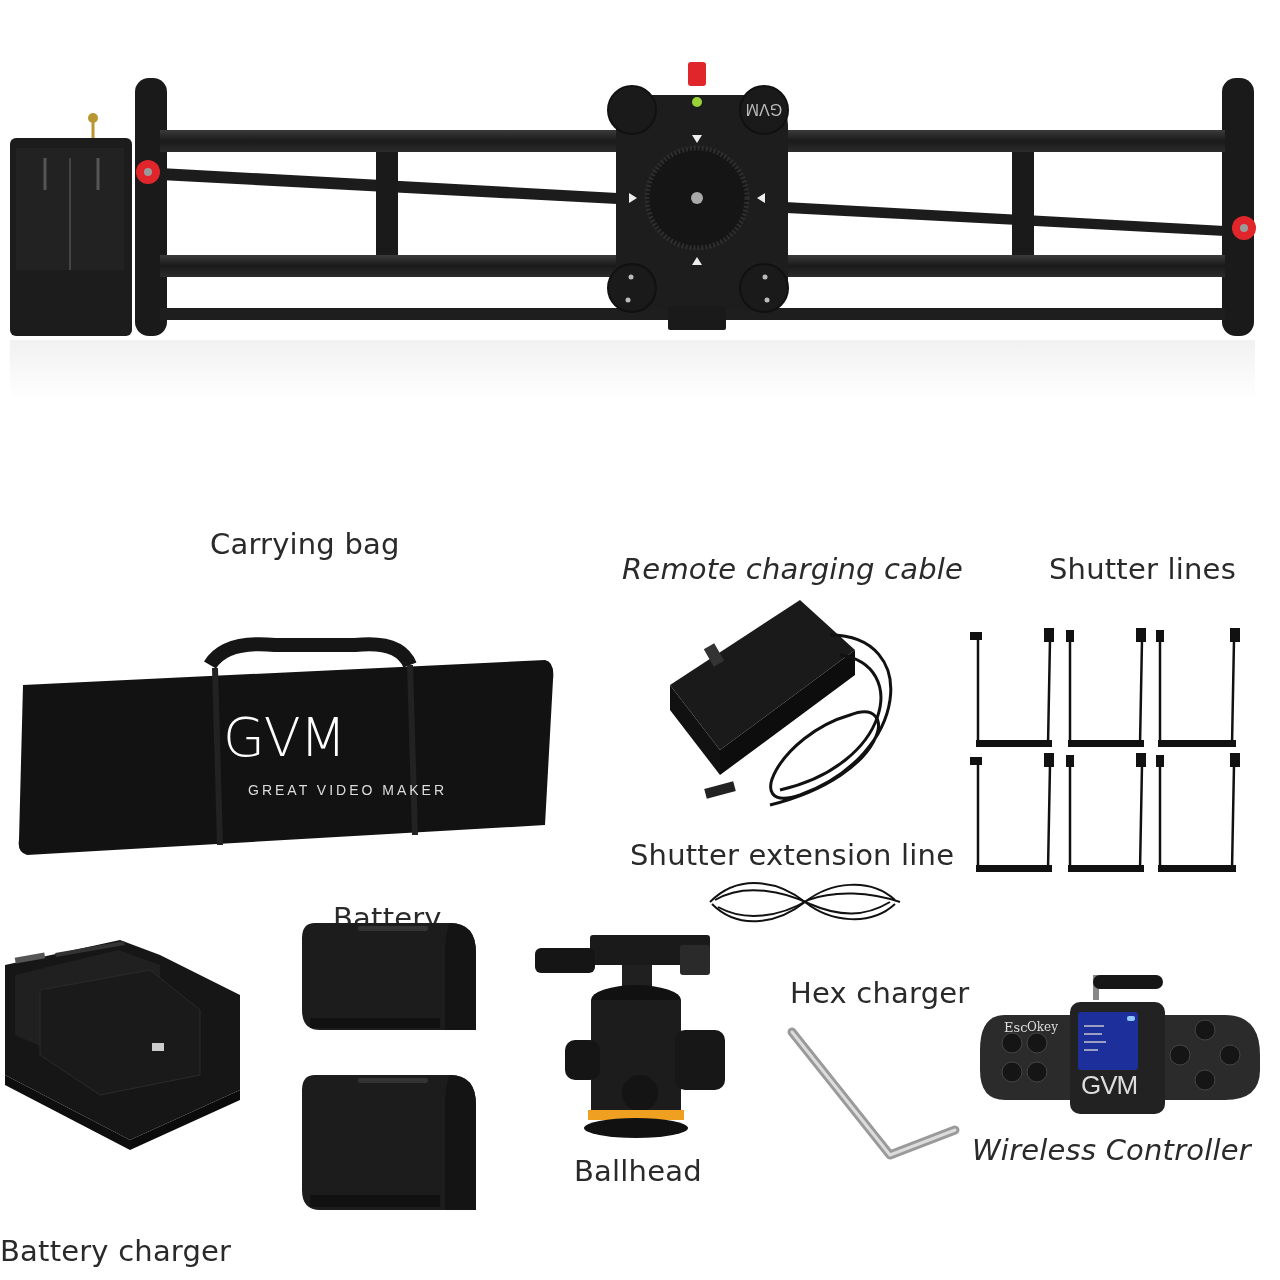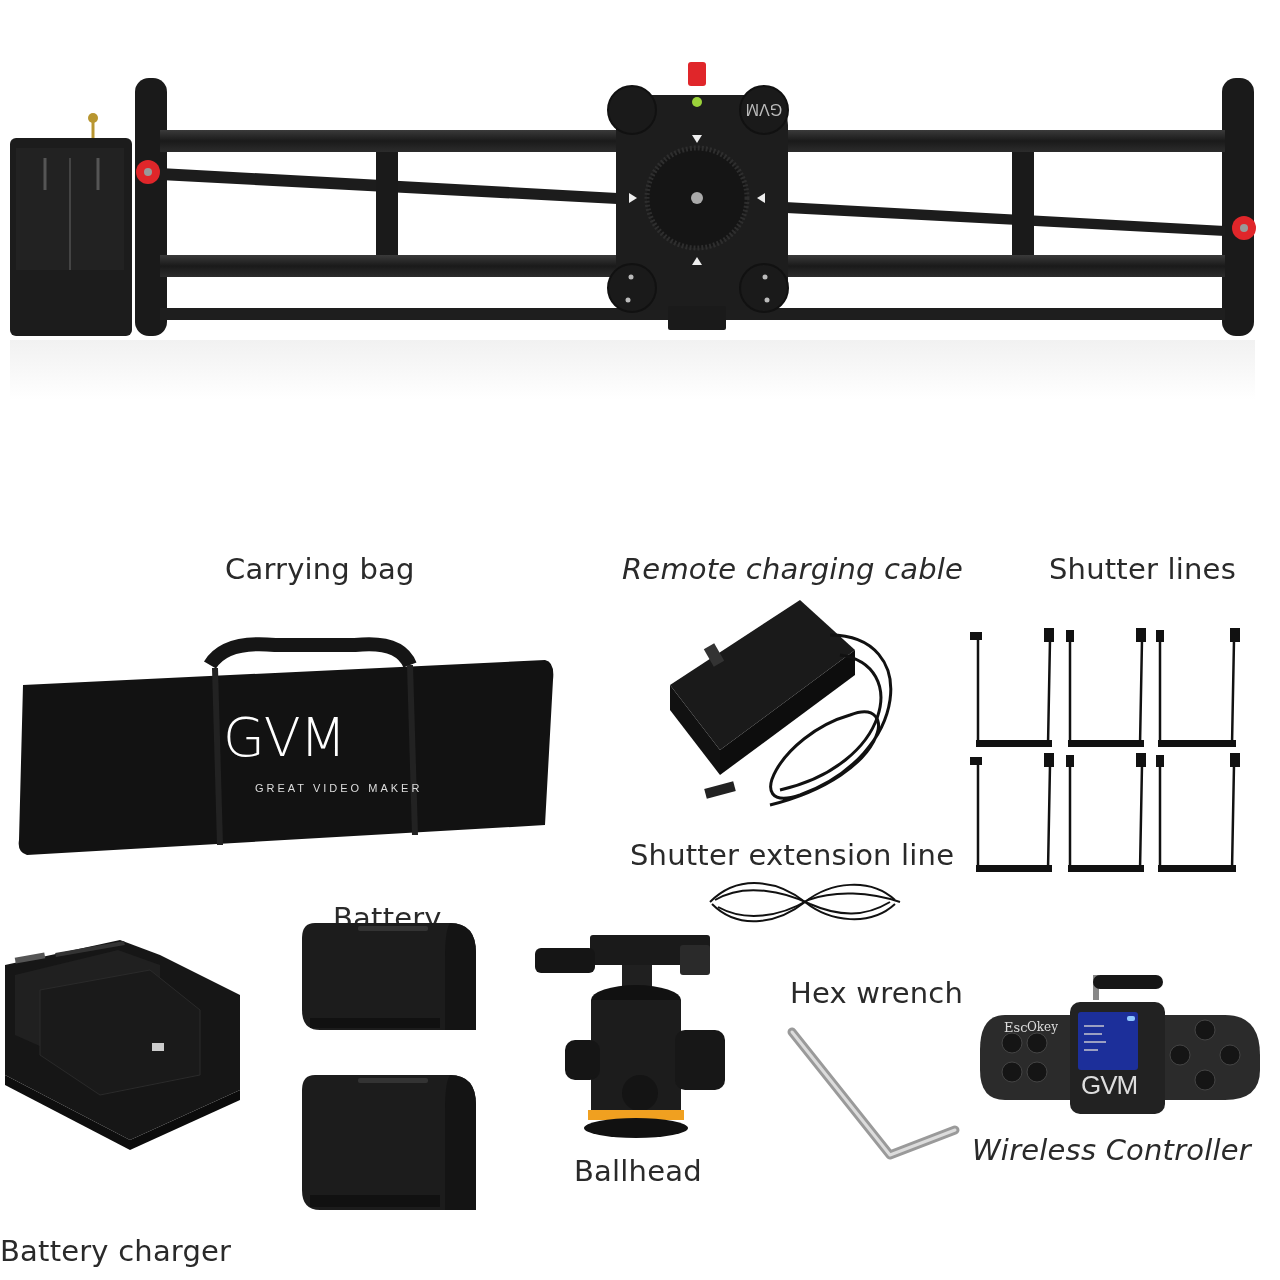--- a/index.html
+++ b/index.html
@@ -71,39 +71,39 @@
       <polygon points="629,193 629,203 637,198" fill="#eee"></polygon>
       <polygon points="765,193 765,203 757,198" fill="#eee"></polygon>
       <circle cx="697" cy="102" r="5" fill="#9ad23a"></circle>
       <rect x="688" y="62" width="18" height="24" rx="3" fill="#e0262a"></rect>
       <rect x="668" y="306" width="58" height="24" rx="2" fill="#1a1a1a"></rect>
       <text x="764" y="116" font-size="16" fill="#bbb" text-anchor="middle" transform="rotate(180 764 110)" font-family="Liberation Sans, sans-serif">GVM</text>
     </g>
   </svg>
 </div>
 
-<div class="label" style="left:210px;top:552px;margin-left:15px;">Carrying bag</div>
+<div class="label" style="left:210px;top:527px;">Carrying bag</div>
 <div class="label" style="left:622px;top:552px;font-style:italic;">Remote charging cable</div>
 <div class="label" style="left:1017px;top:552px;margin-left:32px;">Shutter lines</div>
 <div class="label" style="left:630px;top:838px;">Shutter extension line</div>
 <div class="label" style="left:333px;top:884px;margin-top:17px;">Battery</div>
 <div class="label" style="left:0px;top:1190px;margin-top:44px;">Battery charger</div>
 <div class="label" style="left:574px;top:1154px;">Ballhead</div>
-<div class="label" style="left:790px;top:976px;">Hex wrench</div>
+<div class="label" style="left:790px;top:976px;">Hex charger</div>
 <div class="label" style="left:972px;top:1133px;font-style:italic;">Wireless Controller</div>
 
 <div class="abs" style="left:15px;top:640px;width:540px;height:220px;">
   <svg width="540" height="220" style="left:0;top:0;">
     <path d="M195 25 Q 210 0 260 5 L 340 5 Q 385 0 395 25" fill="none" stroke="#151515" stroke-width="14"></path>
     <path d="M 8 45 L 530 20 Q 540 22 538 40 L 530 185 L 12 215 Q 2 212 4 200 Z" fill="#121212"></path>
     <path d="M 200 28 L 205 205" stroke="#222" stroke-width="6"></path>
     <path d="M 395 25 L 400 195" stroke="#222" stroke-width="6"></path>
   </svg>
   <div style="position:absolute;left:208px;top:66px;color:#fff;font-size:54px;font-family:'DejaVu Sans',sans-serif;font-weight:200;letter-spacing:-1px;">GVM</div>
-  <div style="position:absolute;left:240px;top:142px;color:#ddd;font-size:11px;letter-spacing:3px;">GREAT VIDEO MAKER</div>
+  <div style="position:absolute;left:233px;top:142px;color:#ddd;font-size:14px;letter-spacing:3px;">GREAT VIDEO MAKER</div>
 </div>
 
 <div class="abs" style="left:660px;top:595px;width:270px;height:230px;">
   <svg width="270" height="230" style="left:0;top:0;">
     <polygon points="10,90 140,5 195,55 60,155" fill="#1a1a1a"></polygon>
     <polygon points="10,90 60,155 60,180 10,115" fill="#111"></polygon>
     <polygon points="60,155 195,55 195,80 60,180" fill="#0d0d0d"></polygon>
     <rect x="48" y="50" width="12" height="20" fill="#333" transform="rotate(-30 54 60)"></rect>
     <path d="M 170 40 C 260 40 250 160 140 200 C 80 220 120 140 190 120 C 240 100 230 180 110 210" fill="none" stroke="#111" stroke-width="3"></path>
     <path d="M 180 60 C 250 70 230 170 120 195" fill="none" stroke="#111" stroke-width="3"></path>

